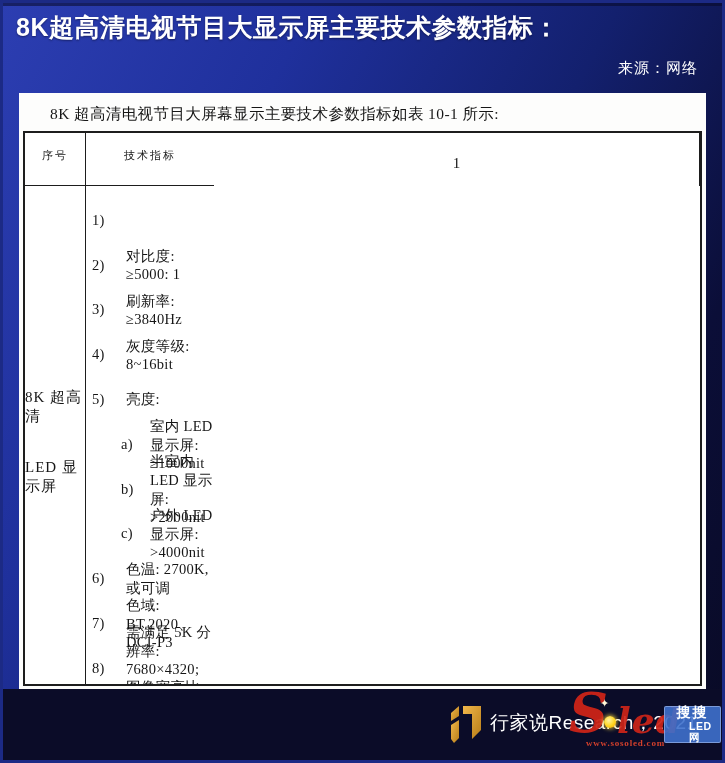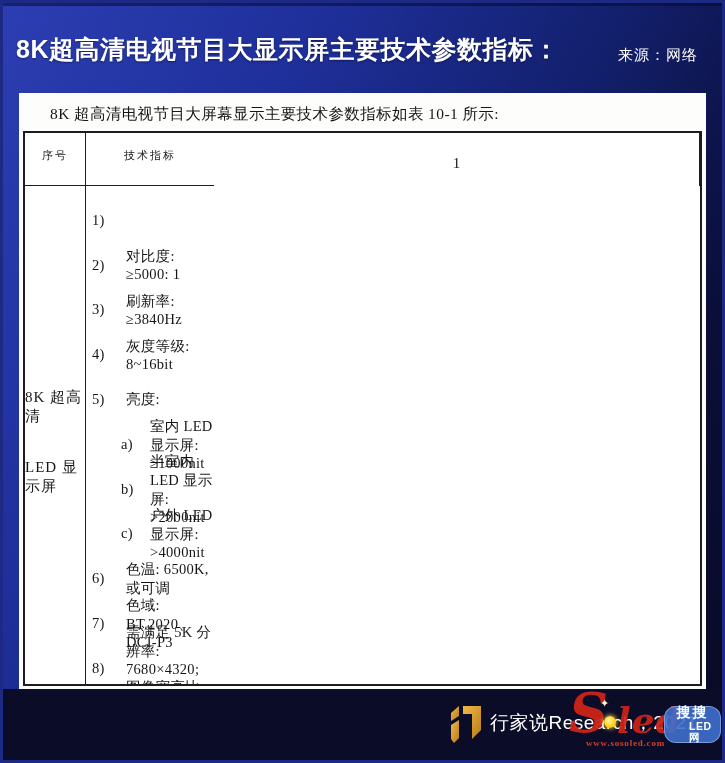--- a/index.html
+++ b/index.html
@@ -8,27 +8,27 @@
     width:725px;height:763px;
     overflow:hidden;
     background:linear-gradient(118deg,#2c3eb2 0%,#1f309c 28%,#13206e 55%,#0b0e38 78%,#090a24 100%);
     font-family:"Liberation Sans","DejaVu Sans",sans-serif;
   }
   .frame{position:absolute;inset:0;border:3px solid #1c2a85;z-index:60;pointer-events:none;}
   .top-shade{position:absolute;left:0;top:0;width:725px;height:6px;background:rgba(7,10,38,.55);z-index:55;}
 
   
   .hdr-title{
-    position:absolute;left:16px;top:32px;width:640px;
+    position:absolute;left:16px;top:10px;width:640px;
     font-size:25px;font-weight:800;letter-spacing:.5px;
     color:#ffffff;line-height:34px;white-space:nowrap;
     text-shadow:0 1px 2px rgba(0,0,20,.45);
   }
   .hdr-source{
-    position:absolute;right:27px;top:46px;
+    position:absolute;right:27px;top:59px;
     font-size:15px;color:#ffffff;letter-spacing:1px;
   }
 
   
   .panel{
     position:absolute;left:19px;top:93px;width:687px;height:596px;
     background:#fdfdfc;color:#161616;
     font-family:"Liberation Serif","DejaVu Serif",serif;
   }
   .caption{
@@ -74,21 +74,21 @@
     background:radial-gradient(circle at 40% 35%,#fff3a0,#ffd41e 55%,#f09c08);z-index:21;
     box-shadow:0 0 4px 1px rgba(255,220,60,.8);
   }
   .wm-spark{position:absolute;left:600px;top:697px;font-size:11px;color:#fff8d8;z-index:21;font-style:normal;}
   .wm-url{
     position:absolute;left:586px;top:738px;font-size:9px;color:#d4402c;
     letter-spacing:.8px;z-index:21;font-family:Liberation Serif, serif;font-weight:bold;
   }
   .soso-badge{
     position:absolute;left:664px;top:706px;width:57px;height:37px;z-index:22;
-    background:rgba(62,112,204,.9);border-radius:12px;border:1px solid rgba(190,210,245,.5);
+    background:rgba(62,112,204,.9);border-radius:2px;border:1px solid rgba(190,210,245,.5);
     display:flex;flex-direction:column;justify-content:center;align-items:center;
     color:#fff;line-height:1.1;box-sizing:border-box;
   }
   .soso-badge .l1{font-size:14px;font-weight:bold;letter-spacing:2px;}
   .soso-badge .l2{font-size:10.5px;font-weight:bold;letter-spacing:.5px;margin-left:24px;}
 </style>
 </head>
 <body>
 
 <div id="page">
@@ -146,21 +146,21 @@
             <span class="txt">半室内 LED 显示屏: &gt;2000nit</span>
           </div>
 
           <div class="spec-line sub">
             <span class="num">c)</span>
             <span class="txt">户外 LED 显示屏: &gt;4000nit</span>
           </div>
 
           <div class="spec-line main">
             <span class="num">6)</span>
-            <span class="txt">色温: 6500K, 或可调</span>
+            <span class="txt">色温: 2700K, 或可调</span>
           </div>
 
           <div class="spec-line main">
             <span class="num">7)</span>
             <span class="txt">色域: BT.2020、DCI-P3</span>
           </div>
 
           <div class="spec-line main">
             <span class="num">8)</span>
             <span class="txt">需满足 5K 分辨率: 7680×4320; 图像宽高比: 16:9</span>

